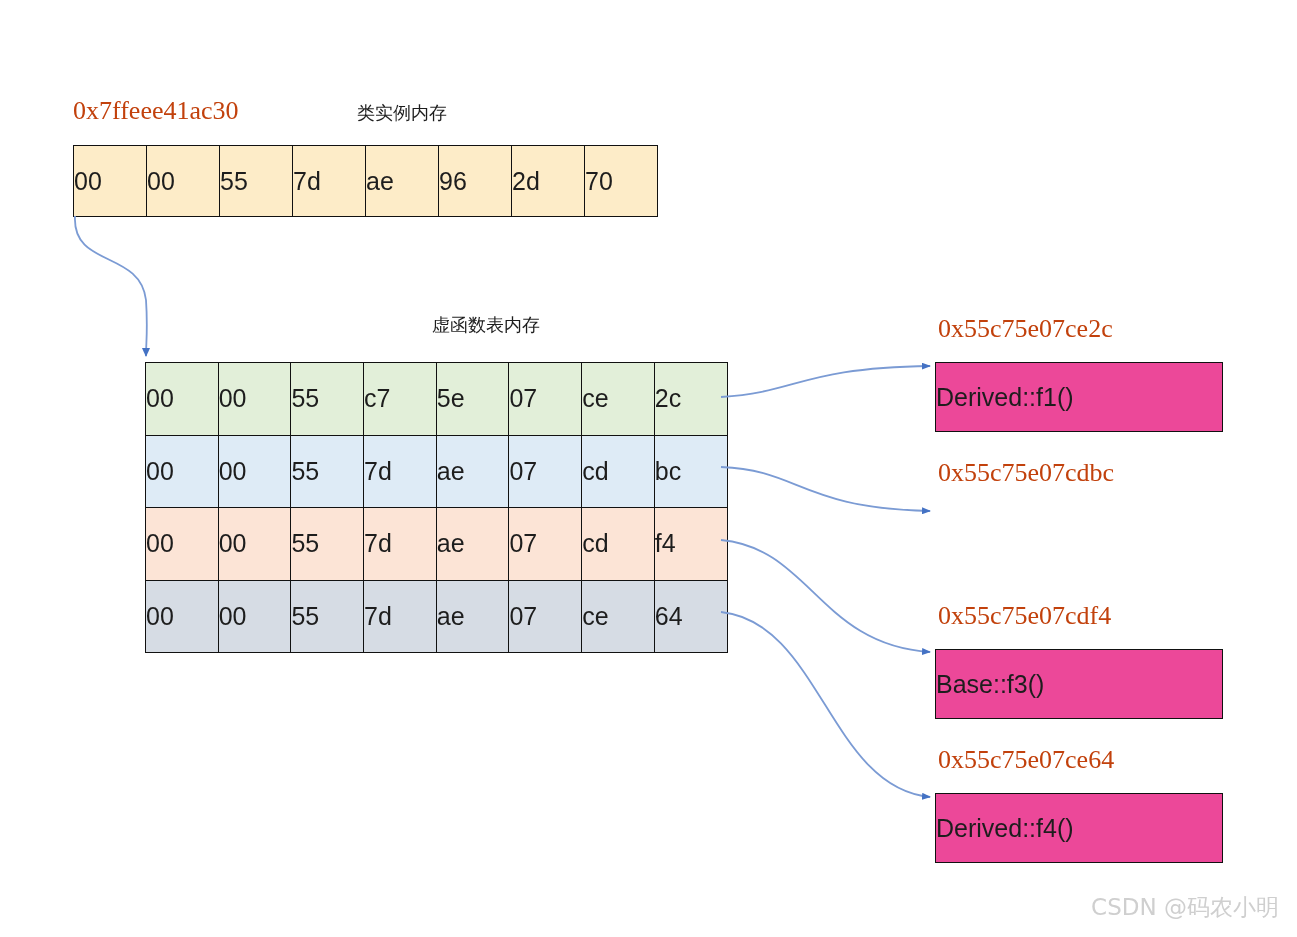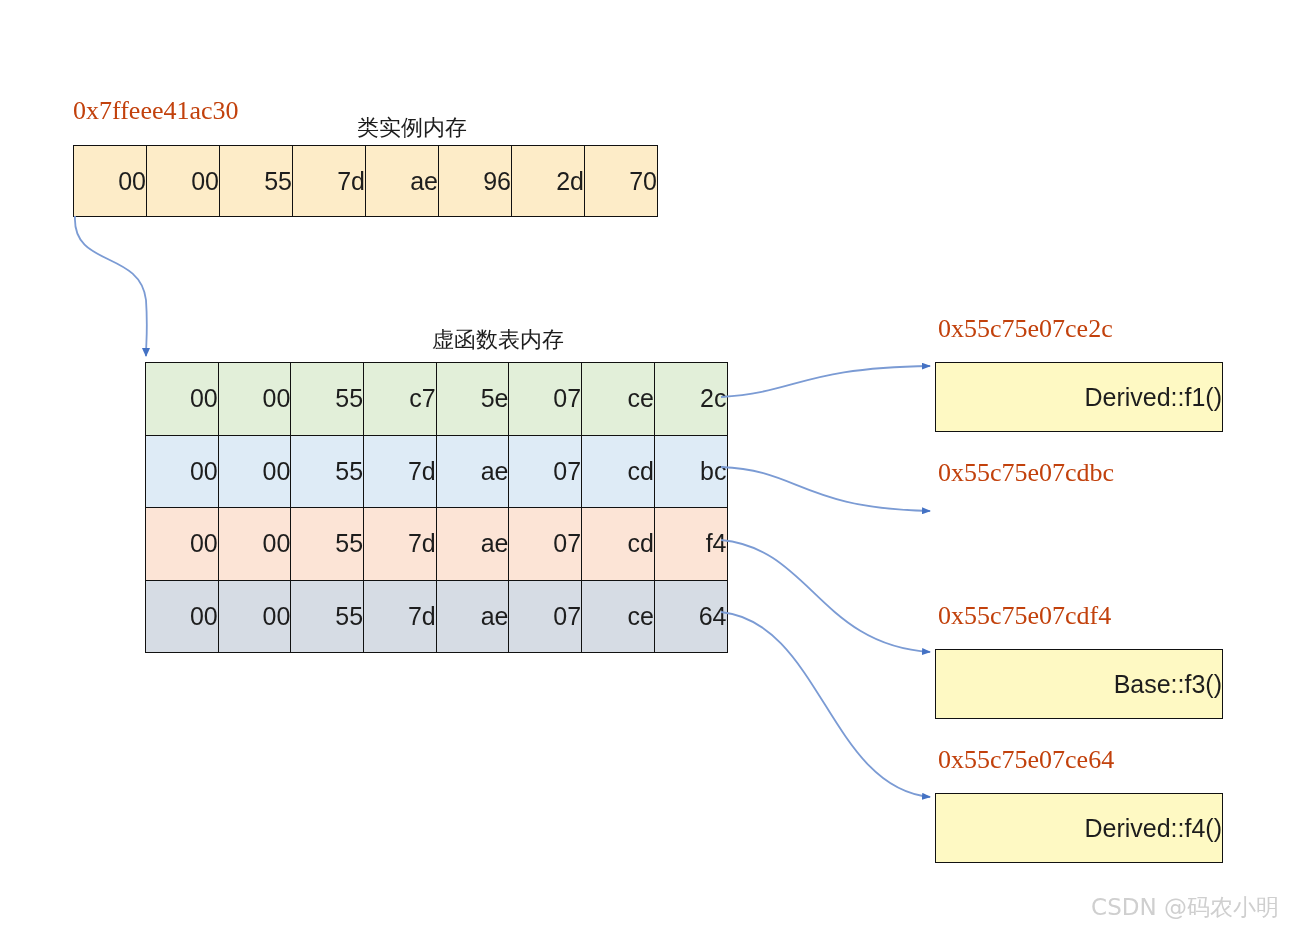--- a/index.html
+++ b/index.html
@@ -22,35 +22,34 @@
     position: absolute;
     font-family: Liberation Serif, serif;
     font-size: 26px;
     color: #c2410c;
     white-space: nowrap;
     letter-spacing: 0px;
   }
   .zh-label {
     position: absolute;
     font-family: Liberation Serif, serif;
-    font-size: 22px;
+    font-size: 18px;
     color: #1d1d1d;
     white-space: nowrap;
-    margin-top: 12px;
   }
   
   .byte-table {
     position: absolute;
     border-collapse: collapse;
     border: 1.6px solid #111111;
     table-layout: fixed;
   }
   .byte-table td {
     border: 1.4px solid #111111;
-    text-align: right;
+    text-align: left;
     vertical-align: middle;
     font-family: "Liberation Sans", sans-serif;
     font-size: 25px;
     color: #1d1d1d;
     padding: 0;
   }
   #instance-table td {
     width: 72px;
     height: 70px;
     background: #fdecc8;
@@ -62,25 +61,25 @@
   #vtable tr.row-0 td { background: #e2efd9; }
   #vtable tr.row-1 td { background: #deebf6; }
   #vtable tr.row-2 td { background: #fce4d6; }
   #vtable tr.row-3 td { background: #d6dce4; }
 
   
   .func-box {
     position: absolute;
     width: 288px;
     height: 70px;
-    background: #fef9c3;
+    background: #ec4899;
     border: 1.6px solid #111111;
     display: flex;
     align-items: center;
-    justify-content: flex-end;
+    justify-content: flex-start;
     font-family: "Liberation Sans", sans-serif;
     font-size: 25px;
     color: #1d1d1d;
     box-sizing: border-box;
   }
 
   
   #connectors {
     position: absolute;
     left: 0;

